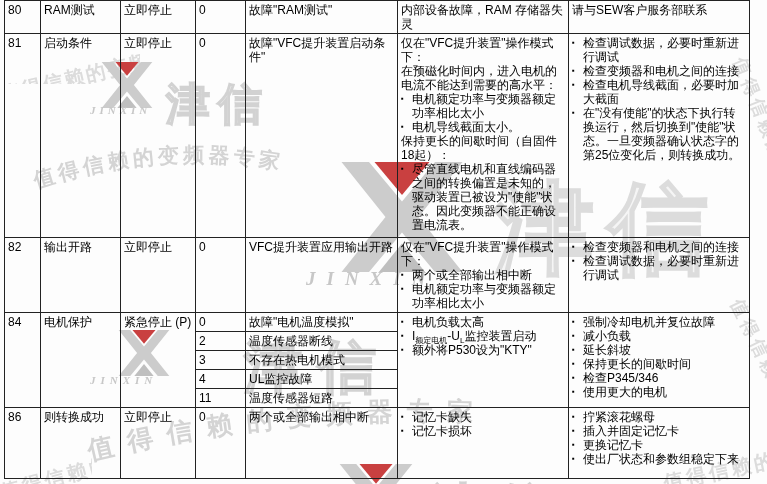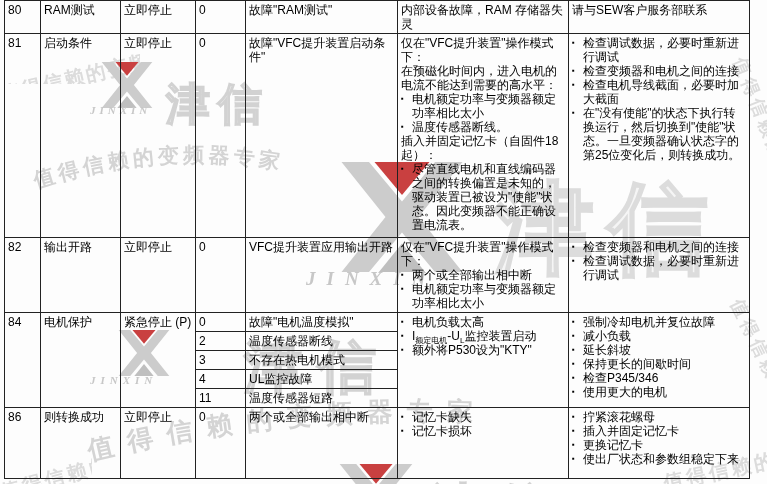--- a/index.html
+++ b/index.html
@@ -168,23 +168,23 @@
           <td>故障"VFC提升装置启动条件"</td>
           <td>
             <div class="blk"><span class="bt"><span>仅在"VFC提升装置"操作模式下：</span></span></div>
             <div class="blk"><span class="bt"><span>在预磁化时间内，进入电机的电流不能达到需要的高水平：</span></span></div>
             <div class="blk bullet">
               <span class="bm">▪</span>
               <span class="bt"><span>电机额定功率与变频器额定功率相比太小</span></span>
             </div>
             <div class="blk bullet">
               <span class="bm">▪</span>
-              <span class="bt"><span>温度传感器断线。</span></span>
-            </div>
-            <div class="blk"><span class="bt"><span>插入并固定记忆卡（自固件18起）：</span></span></div>
+              <span class="bt"><span>电机导线截面太小。</span></span>
+            </div>
+            <div class="blk"><span class="bt"><span>保持更长的间歇时间（自固件18起）：</span></span></div>
             <div class="blk bullet">
               <span class="bm">▪</span>
               <span class="bt"><span>尽管直线电机和直线编码器之间的转换偏置是未知的，驱动装置已被设为"使能"状态。因此变频器不能正确设置电流表。</span></span>
             </div>
           </td>
           <td>
             <div class="blk bullet">
               <span class="bm">▪</span>
               <span class="bt"><span>检查调试数据，必要时重新进行调试</span></span>
             </div>

